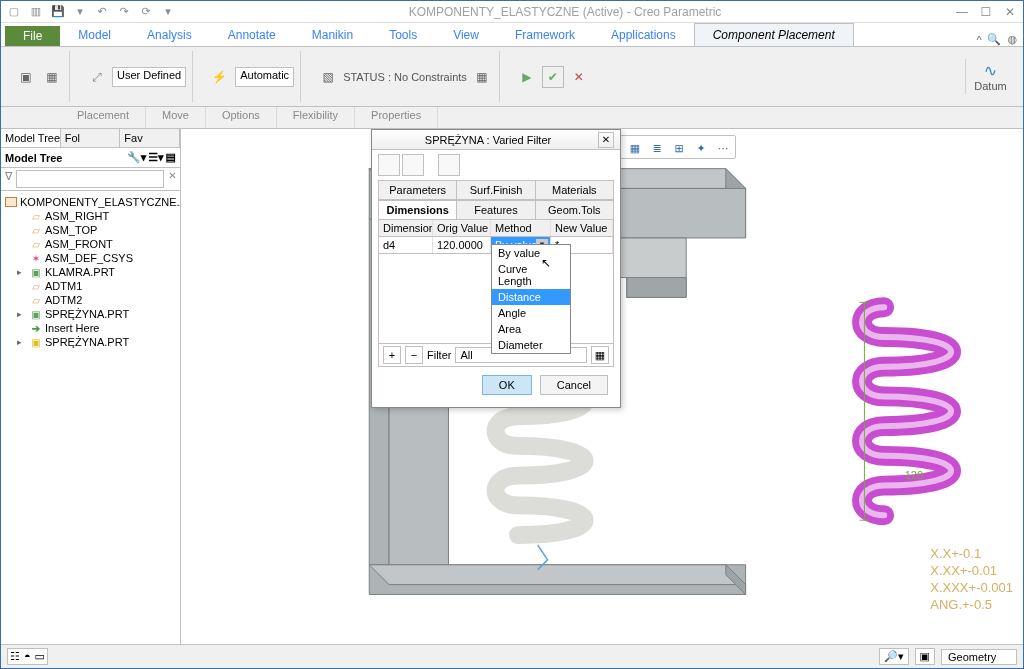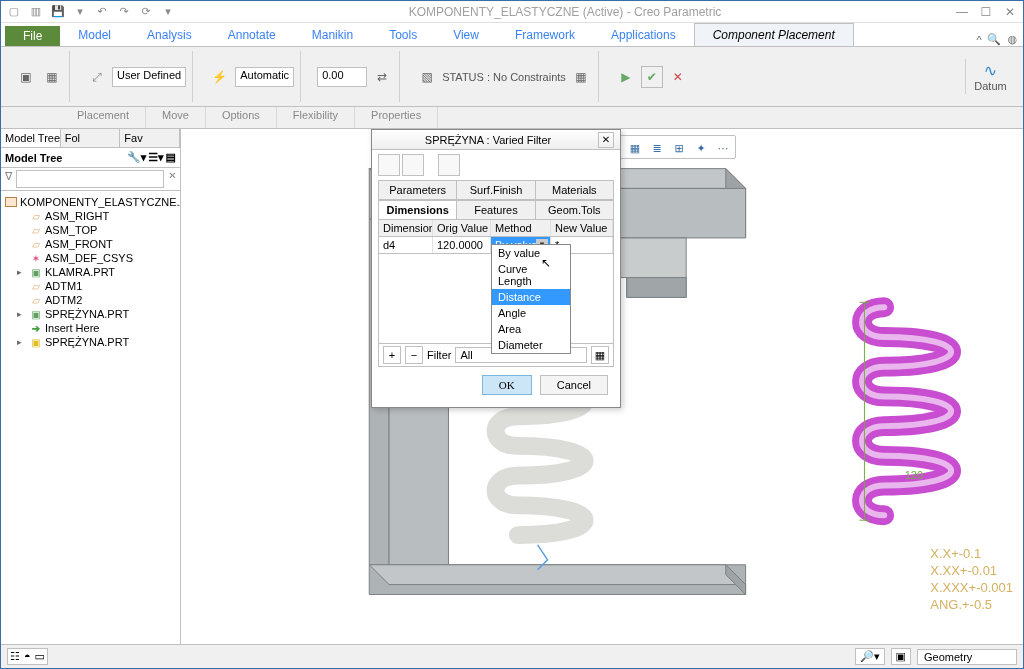--- a/index.html
+++ b/index.html
@@ -73,21 +73,21 @@
 
 .viewport { flex:1; background:#fff; position:relative; overflow:hidden;}
 .view-toolbar { position:absolute; top:6px; left:50%; transform:translateX(-50%); height:24px; background:#fff; border:1px solid var(--border); display:flex; gap:2px; padding:2px; border-radius:2px;}
 .vt-btn { width:20px;height:20px; display:flex;align-items:center;justify-content:center;font-size:11px;color:#3a6ea5;}
 .coords { position:absolute; right:10px; bottom:30px; font-size:13px; color:#d4b060; text-align:left; line-height:1.3;}
 .dim-label { position:absolute; right:100px; top:340px; font-size:11px; color:#6faf3a;}
 
 .statusbar { height:24px; border-top:1px solid var(--border); background:var(--bg-panel); display:flex; align-items:center; padding:0 6px; gap:6px; font-size:11px;}
 .sb-left-tools { display:flex; gap:4px; border:1px solid var(--border); padding:1px 2px; background:#fff;}
 .sb-right { margin-left:auto; display:flex; gap:6px; align-items:center;}
-.sb-dd { border:1px solid var(--border); background:#fff; padding:1px 6px; width:100px;}
+.sb-dd { border:1px solid var(--border); background:#fff; padding:1px 6px; width:76px;}
 
 .dialog { position:absolute; left:190px; top:0px; width:250px; background:#fff; border:1px solid #888; box-shadow:2px 2px 6px rgba(0,0,0,0.2); z-index:20;}
 .dlg-title { height:20px; background:linear-gradient(#fff,#eee); border-bottom:1px solid var(--border); display:flex; align-items:center; font-size:11px; padding:0 6px;}
 .dlg-title span:first-child{flex:1;text-align:center;}
 .dlg-close { width:16px;height:16px;border:1px solid var(--border);text-align:center;line-height:14px;font-size:10px;}
 .dlg-body { padding:4px 6px; }
 .dlg-tools { display:flex; gap:2px; margin-bottom:4px;}
 .dlg-tool-btn { width:22px;height:22px;border:1px solid var(--border); background:#f8f8f8;}
 .dlg-tabs { display:flex; border:1px solid var(--border); font-size:11px;}
 .dlg-tab { flex:1; text-align:center; padding:3px 2px; border-right:1px solid var(--border); background:var(--bg-panel);}
@@ -103,21 +103,21 @@
 .dd-list { position:absolute; left:310px; top:115px; width:80px; background:#fff; border:1px solid #888; font-size:11px; z-index:25;}
 .dd-item { padding:2px 6px; }
 .dd-item.sel { background:var(--blue-hl); color:#fff;}
 .cursor-ico { position:absolute; left:360px; top:127px; font-size:12px; z-index:26; pointer-events:none;}
 .dlg-gap { height:90px; border:1px solid var(--border); border-top:none;}
 .dlg-filterbar { display:flex; align-items:center; gap:4px; border:1px solid var(--border); border-top:none; padding:2px 4px; font-size:11px;}
 .dlg-filterbar .sq{width:18px;height:18px;border:1px solid var(--border);text-align:center;line-height:16px;} 
 .dlg-filterdd { flex:1; border:1px solid var(--border); padding:1px 4px; background:#fff;}
 .dlg-btns { display:flex; justify-content:flex-end; gap:8px; padding:8px 6px;}
 .dlg-btn { border:1px solid var(--border); padding:3px 16px; font-size:11px; background:#f4f4f4;}
-.dlg-btn.ok { background:#cce6f7; border-color:#7ab8e0;font-family:Liberation Serif, serif;}
+.dlg-btn.ok { background:#cce6f7; border-color:#7ab8e0;}
 
 .svg3d { position:absolute; left:0; top:0; width:100%; height:100%; }
 </style>
 </head>
 <body>
 
 <div class="window">
 
   <div class="titlebar">
     <div class="qat">
@@ -163,24 +163,20 @@
     </div>
     <div class="rb-group">
       <span class="rb-btn" style="color:#888;">⤢</span>
       <span class="rb-dd">User Defined</span>
     </div>
     <div class="rb-group">
       <span class="rb-btn" style="color:#e0a020;">⚡</span>
       <span class="rb-dd">Automatic</span>
     </div>
     <div class="rb-group">
-      <span class="rb-input">0.00</span>
-      <span class="rb-btn">⇄</span>
-    </div>
-    <div class="rb-group">
       <span class="rb-btn">▧</span>
       <span class="status-txt">STATUS : No Constraints</span>
       <span class="rb-btn">▦</span>
     </div>
     <div class="rb-group" style="border-right:none;">
       <span class="rb-btn" style="color:#6a6;">▶</span>
       <span class="rb-btn" style="color:#6a6;border:1px solid #bbb;">✔</span>
       <span class="rb-btn" style="color:#c44;">✕</span>
     </div>
     <div class="datum-panel">

